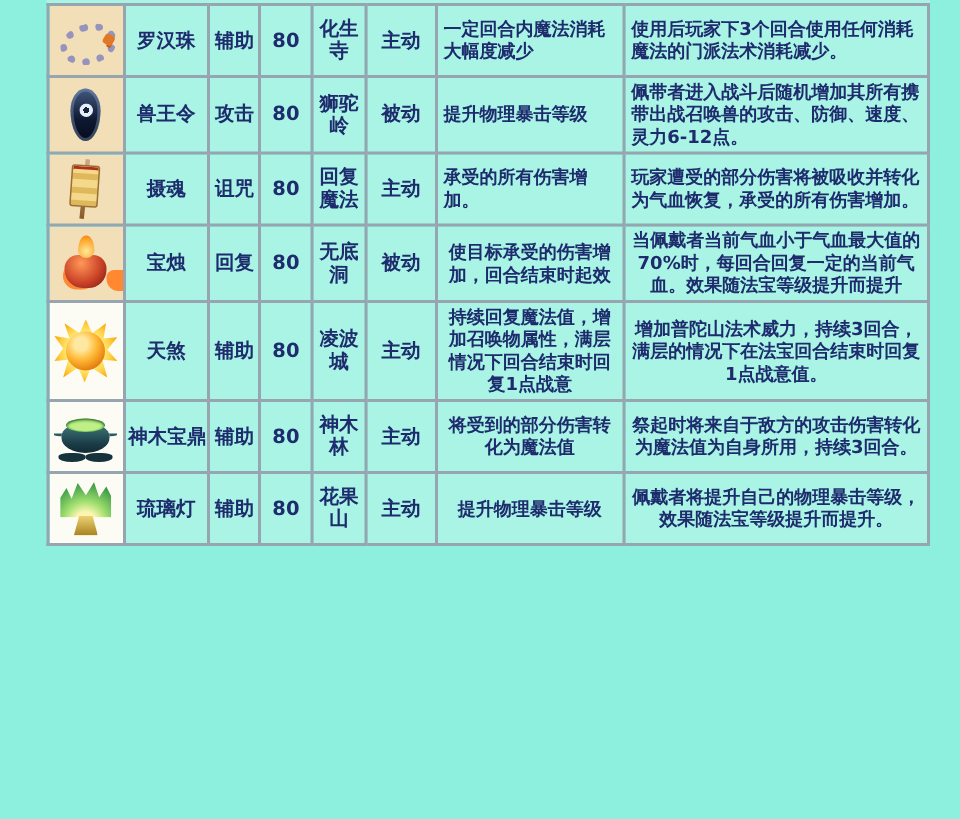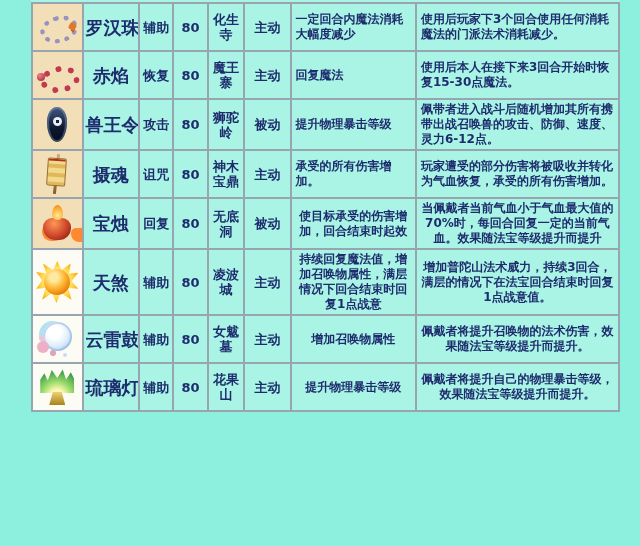--- a/index.html
+++ b/index.html
@@ -33,21 +33,21 @@
     vertical-align:middle;
     height:42px;
     padding:1px 2px;
     overflow:hidden;
   }
   td.c-effect,td.c-desc{font-size:12px;padding:2px 4px;}
   td.left{text-align:left;margin-top:23px;}
   td.icon-cell{padding:1px;}
   td.bg-tan{background:var(--icon-bg-tan);}
   td.bg-white{background:var(--icon-bg-white);}
-  td.c-name{white-space:nowrap;font-size:18px;}
+  td.c-name{white-space:nowrap;font-size:13px;}
 
   
   .ic{width:44px;height:44px;position:relative;margin:0 auto;}
   .ic::before,.ic::after{content:"";position:absolute;}
 
   .ic-prayer-beads::before{left:5px;top:11px;width:28px;height:17px;border:5px dotted #9694BC;border-radius:50%;transform:rotate(-14deg);}
   .ic-prayer-beads::after{right:3px;top:18px;width:7px;height:7px;background:#E0782A;border-radius:2px;transform:rotate(30deg);box-shadow:2px 3px 0 -2px #C05A10;}
 
   .ic-water-flask::before{left:8px;top:11px;width:28px;height:28px;border-radius:50%;
     background:radial-gradient(circle at 35% 30%,#D8F4FC 0 15%,#6CC4E4 40%,#1D6AAB 85%);
@@ -134,50 +134,38 @@
           <td class="c-name">罗汉珠</td>
           <td class="c-type">辅助</td>
           <td class="c-level">80</td>
           <td class="c-school">化生寺</td>
           <td class="c-mode">主动</td>
           <td class="c-effect left">一定回合内魔法消耗大幅度减少</td>
           <td class="c-desc left">使用后玩家下3个回合使用任何消耗魔法的门派法术消耗减少。</td>
         </tr>
         <tr>
           <td class="icon-cell bg-tan">
-            <div class="ic ic-red-beads"></div>
-          </td>
-          <td class="c-name">赤焰</td>
-          <td class="c-type">恢复</td>
-          <td class="c-level">80</td>
-          <td class="c-school">魔王寨</td>
-          <td class="c-mode">主动</td>
-          <td class="c-effect left">回复魔法</td>
-          <td class="c-desc left">使用后本人在接下来3回合开始时恢复15-30点魔法。</td>
-        </tr>
-        <tr>
-          <td class="icon-cell bg-tan">
             <div class="ic ic-beast-token"></div>
           </td>
           <td class="c-name">兽王令</td>
           <td class="c-type">攻击</td>
           <td class="c-level">80</td>
           <td class="c-school">狮驼岭</td>
           <td class="c-mode">被动</td>
           <td class="c-effect left">提升物理暴击等级</td>
           <td class="c-desc left">佩带者进入战斗后随机增加其所有携带出战召唤兽的攻击、防御、速度、灵力6-12点。</td>
         </tr>
         <tr>
           <td class="icon-cell bg-tan">
             <div class="ic ic-soul-banner"></div>
           </td>
           <td class="c-name">摄魂</td>
           <td class="c-type">诅咒</td>
           <td class="c-level">80</td>
-          <td class="c-school">神木宝鼎</td>
+          <td class="c-school">回复魔法</td>
           <td class="c-mode">主动</td>
           <td class="c-effect left">承受的所有伤害增加。</td>
           <td class="c-desc left">玩家遭受的部分伤害将被吸收并转化为气血恢复，承受的所有伤害增加。</td>
         </tr>
         <tr>
           <td class="icon-cell bg-tan">
             <div class="ic ic-treasure-candle"></div>
           </td>
           <td class="c-name">宝烛</td>
           <td class="c-type">回复</td>
@@ -194,29 +182,29 @@
           <td class="c-name">天煞</td>
           <td class="c-type">辅助</td>
           <td class="c-level">80</td>
           <td class="c-school">凌波城</td>
           <td class="c-mode">主动</td>
           <td class="c-effect">持续回复魔法值，增加召唤物属性，满层情况下回合结束时回复1点战意</td>
           <td class="c-desc">增加普陀山法术威力，持续3回合，满层的情况下在法宝回合结束时回复1点战意值。</td>
         </tr>
         <tr>
           <td class="icon-cell bg-white">
-            <div class="ic ic-cloud-drum"></div>
-          </td>
-          <td class="c-name">云雷鼓</td>
-          <td class="c-type">辅助</td>
-          <td class="c-level">80</td>
-          <td class="c-school">女魃墓</td>
-          <td class="c-mode">主动</td>
-          <td class="c-effect">增加召唤物属性</td>
-          <td class="c-desc">佩戴者将提升召唤物的法术伤害，效果随法宝等级提升而提升。</td>
+            <div class="ic ic-treasure-cauldron"></div>
+          </td>
+          <td class="c-name">神木宝鼎</td>
+          <td class="c-type">辅助</td>
+          <td class="c-level">80</td>
+          <td class="c-school">神木林</td>
+          <td class="c-mode">主动</td>
+          <td class="c-effect">将受到的部分伤害转化为魔法值</td>
+          <td class="c-desc">祭起时将来自于敌方的攻击伤害转化为魔法值为自身所用，持续3回合。</td>
         </tr>
         <tr>
           <td class="icon-cell bg-white">
             <div class="ic ic-glazed-lamp"></div>
           </td>
           <td class="c-name">琉璃灯</td>
           <td class="c-type">辅助</td>
           <td class="c-level">80</td>
           <td class="c-school">花果山</td>
           <td class="c-mode">主动</td>

